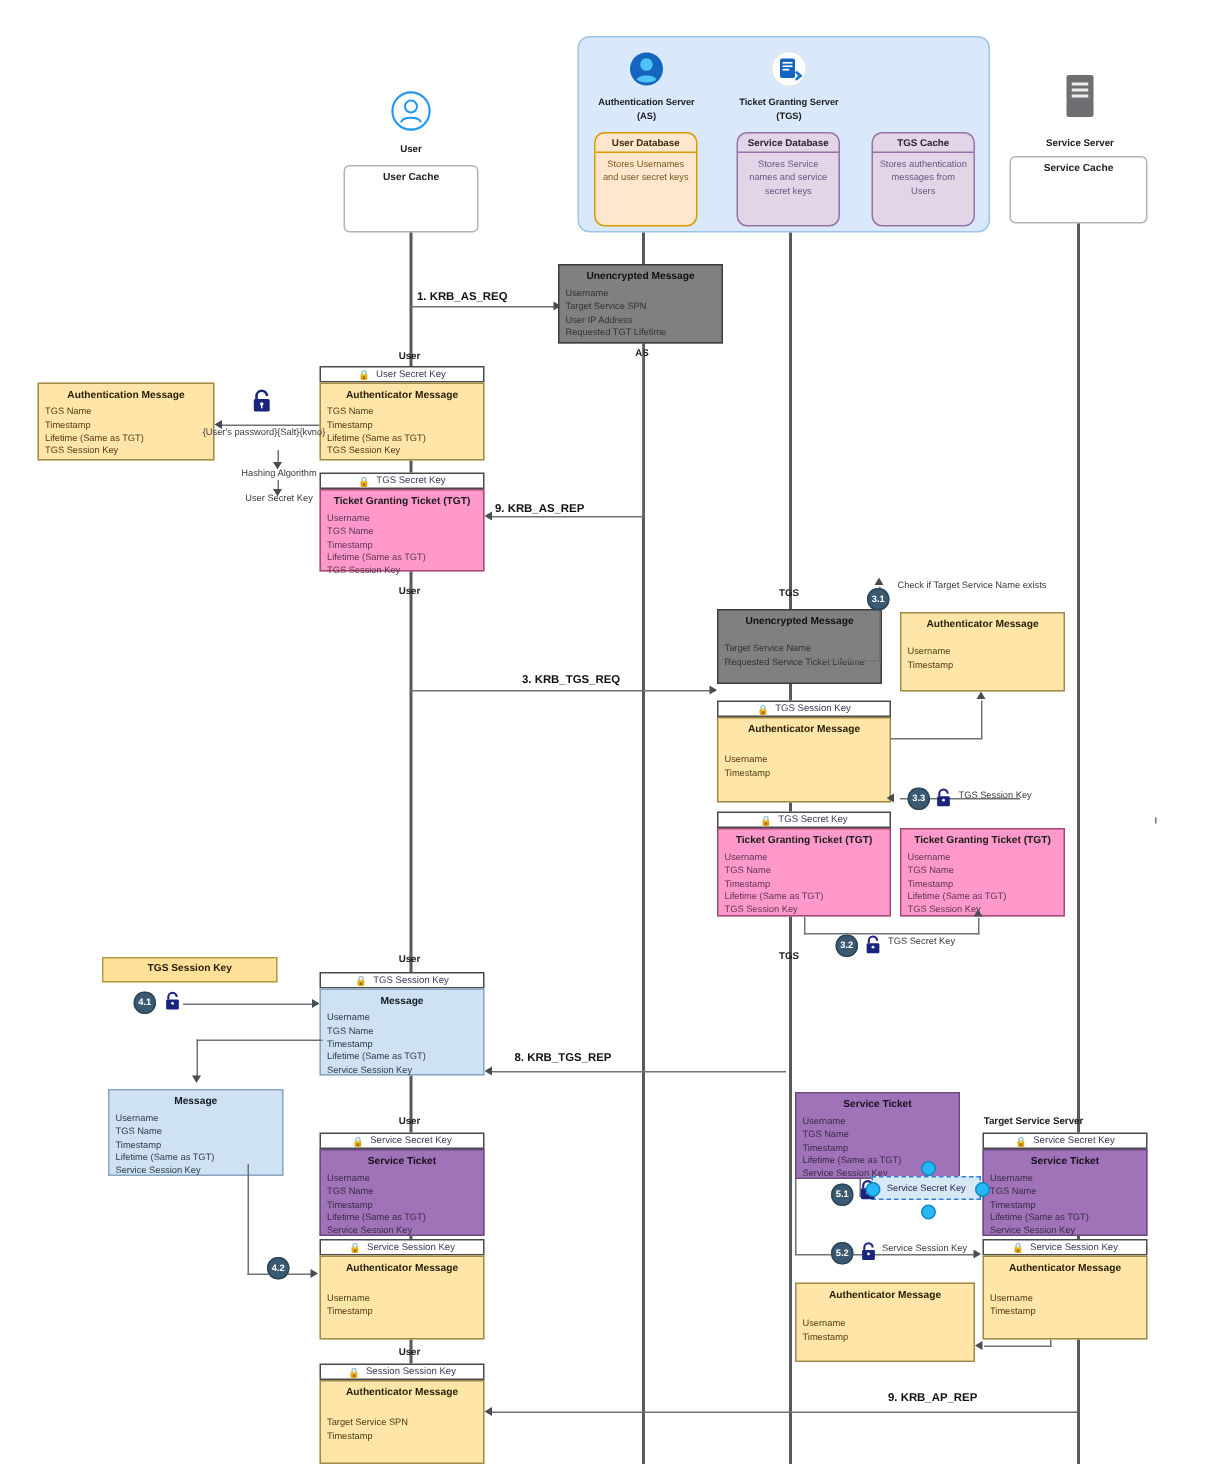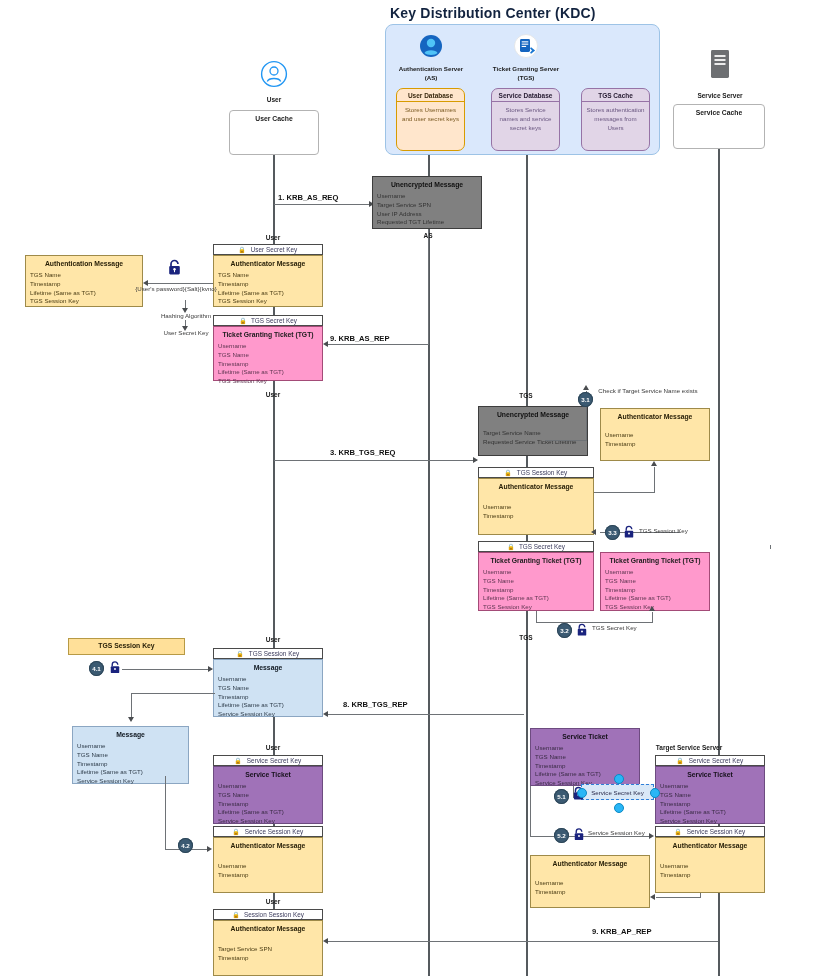--- a/index.html
+++ b/index.html
@@ -71,21 +71,20 @@
   .lockicon{color:#1a237e;}
 
   .selbox{border:1.3px dashed #2f7fd8;background:#d9e8f7;}
   .handle{position:absolute;width:8px;height:8px;border-radius:50%;background:#29b6f6;border:1px solid #0b89c4;}
 </style>
 </head>
 <body>
 
 <div id="canvas">
 
-  <div class="abs title" style="left:390px;top:5px;">Key Distribution Center (KDC)</div>
 
   <div class="abs kdc" style="left:385px;top:24px;width:275px;height:131px;"></div>
 
   <div class="abs" style="left:418px;top:33px;width:26px;height:28px;">
     <svg width="26" height="28" viewBox="0 0 26 28">
       <circle cx="13" cy="13" r="11" fill="#1565c0"></circle>
       <circle cx="13" cy="10" r="4.2" fill="#4fc3f7"></circle>
       <path d="M6.5 20c1.2-3.6 11.8-3.6 13 0 -2 2.6-11 2.6-13 0z" fill="#4fc3f7"></path>
     </svg>
   </div>
@@ -227,21 +226,21 @@
       <div>Lifetime (Same as TGT)</div>
       <div>TGS Session Key</div>
     </div>
   </div>
 
   <div class="abs msglabel" style="left:330px;top:334px;">9. KRB_AS_REP</div>
   <div class="abs ln lnh" style="left:328px;top:344px;width:101px;"></div>
   <div class="abs arr arr-l" style="left:323px;top:341px;"></div>
   <div class="abs ln lnv" style="left:428px;top:229px;height:116px;"></div>
 
-  <div class="abs msglabel" style="left:330px;top:448px;">3. KRB_TGS_REQ</div>
+  <div class="abs msglabel" style="left:348px;top:448px;">3. KRB_TGS_REQ</div>
   <div class="abs ln lnh" style="left:274px;top:460px;width:203px;"></div>
   <div class="abs arr arr-r" style="left:473px;top:457px;"></div>
 
   <div class="abs card c-gray" style="left:478px;top:406px;width:110px;height:50px;">
     <div class="ctitle">Unencrypted Message</div>
     <div class="clines" style="padding-top:9px;">
       <div>Target Service Name</div>
       <div>Requested Service Ticket Lifetime</div>
     </div>
   </div>

